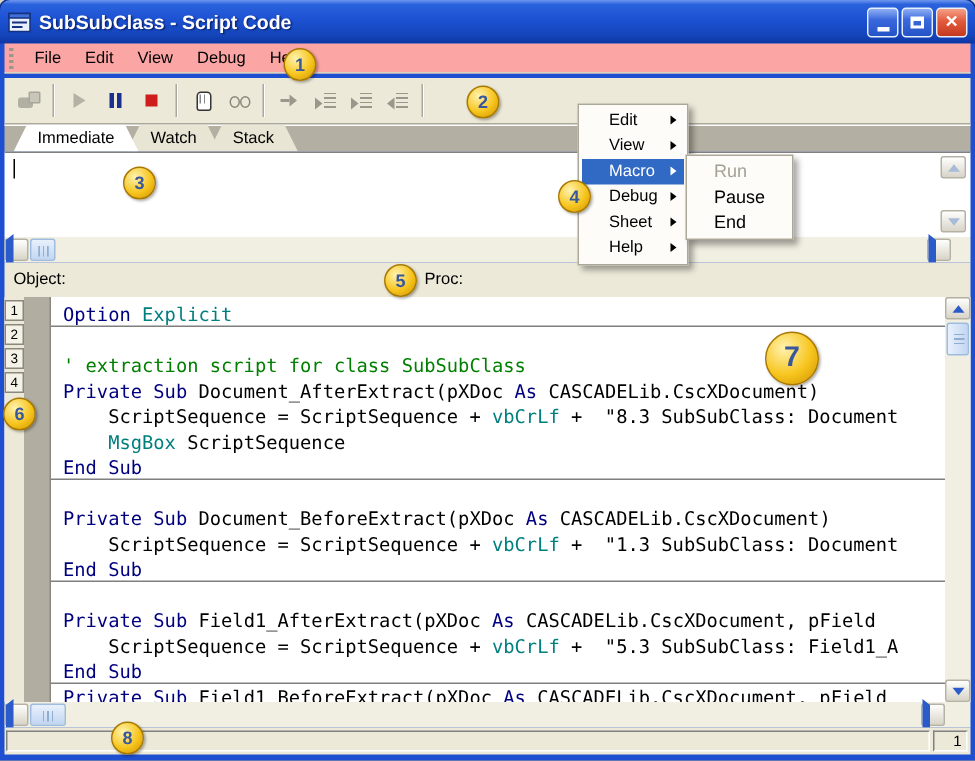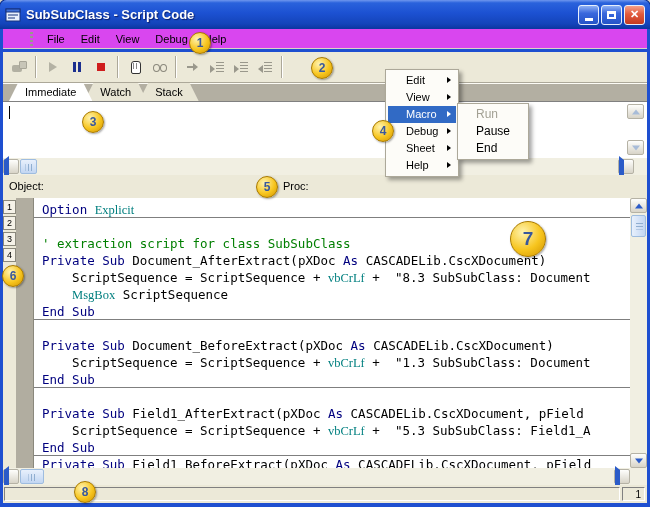--- a/index.html
+++ b/index.html
@@ -13,21 +13,21 @@
     display:flex;align-items:center;padding:0 5px;box-sizing:border-box;}
   .title-text{color:#fff;font-weight:bold;font-size:13px;margin-left:5px;text-shadow:1px 1px 1px rgba(0,0,40,.6);flex:1;}
   .tb-btn{width:21px;height:20px;margin-left:2px;border-radius:3px;border:1px solid #e7effc;
     display:flex;align-items:center;justify-content:center;color:#fff;font-size:11px;font-weight:bold;
     background:linear-gradient(180deg,#8fb0f4 0%,#3a68dd 40%,#2453c8 100%);box-sizing:border-box;}
   .tb-btn.close{background:linear-gradient(180deg,#f5a088 0%,#e25a3c 45%,#c43a20 100%);}
   .min-glyph{width:8px;height:3px;background:#fff;margin-top:9px;}
   .max-glyph{width:9px;height:8px;border:2px solid #fff;border-top-width:3px;box-sizing:border-box;}
 
   
-  .menubar{top:29px;height:20px;background:#d946ef;display:flex;align-items:center;border-bottom:1px solid #d8d4c4;box-sizing:border-box;padding-left:24px;}
+  .menubar{top:29px;height:20px;background:#fca5a5;display:flex;align-items:center;border-bottom:1px solid #d8d4c4;box-sizing:border-box;}
   .grip{width:3px;height:14px;margin:0 6px 0 3px;background:repeating-linear-gradient(180deg,#9a988c 0 2px,transparent 2px 4px);}
   .menu-item{font-size:11px;color:#000;padding:3px 8px;}
 
   
   .toolbar{top:52px;height:31px;background:#ece9d8;display:flex;align-items:center;padding-left:4px;box-sizing:border-box;border-bottom:1px solid #aca899;}
   .tbb{width:24px;height:24px;border:none;background:transparent;display:flex;align-items:center;justify-content:center;padding:0;}
   .tb-sep{width:1px;height:22px;background:#aca899;border-right:1px solid #fff;margin:0 4px;}
   .ico{display:inline-block;width:16px;height:16px;position:relative;}
   .ico-edit-macro::before{content:"";position:absolute;left:1px;top:6px;width:10px;height:7px;background:#b2b0a2;border-radius:2px;}
   .ico-edit-macro::after{content:"";position:absolute;left:8px;top:2px;width:6px;height:6px;background:#c8c6b8;border:1px solid #a8a698;border-radius:1px;}
@@ -93,21 +93,21 @@
   
   .codewrap{top:198px;height:270px;background:#fff;}
   .gutter-num{position:absolute;left:0;top:0;bottom:0;width:13px;background:#ece9d8;}
   .lnbox{width:13px;height:14px;margin-top:2px;border:1px solid #8a887c;box-sizing:border-box;background:#f5f2e8;
          font-size:9px;text-align:center;line-height:12px;color:#000;}
   .gutter-margin{position:absolute;left:13px;top:0;bottom:0;width:17px;background:#b1ada0;border-right:1px solid #8a887c;}
   .codeview{position:absolute;left:31px;right:17px;top:0;bottom:0;overflow:hidden;padding-top:3px;
         font-family:"DejaVu Sans Mono","Liberation Mono",monospace;font-size:12.5px;color:#000;}
   .cl{height:17px;line-height:17px;white-space:pre;padding-left:8px;box-sizing:border-box;}
   .cl.sep{border-bottom:1px solid #7f7f7f;}
-  .tk-k{color:#00007f;} .tk-t{color:#007f7f;font-family:Liberation Serif, serif;} .tk-c{color:#007f00;}
+  .tk-k{color:#00007f;} .tk-t{color:#007f7f;} .tk-c{color:#007f00;}
   .code-vscroll{position:absolute;right:0;top:0;bottom:0;width:17px;background:#f1efe2;}
   .vthumb{position:absolute;left:1px;width:15px;border:1px solid #9ebcdf;border-radius:2px;
         background:linear-gradient(90deg,#e8f0fc,#c2d6f2);box-sizing:border-box;}
   .vthumb::after{content:"";position:absolute;top:50%;left:4px;transform:translateY(-50%);width:7px;height:7px;
         background:repeating-linear-gradient(180deg,#90aed0 0 1px,transparent 1px 3px);}
 
   
   .statusbar{top:485px;height:18px;background:#ece9d8;}
   .st-panel{position:absolute;top:2px;bottom:2px;border:1px solid;border-color:#808080 #fff #fff #808080;box-sizing:border-box;}
   .st-main{left:1px;right:27px;}

